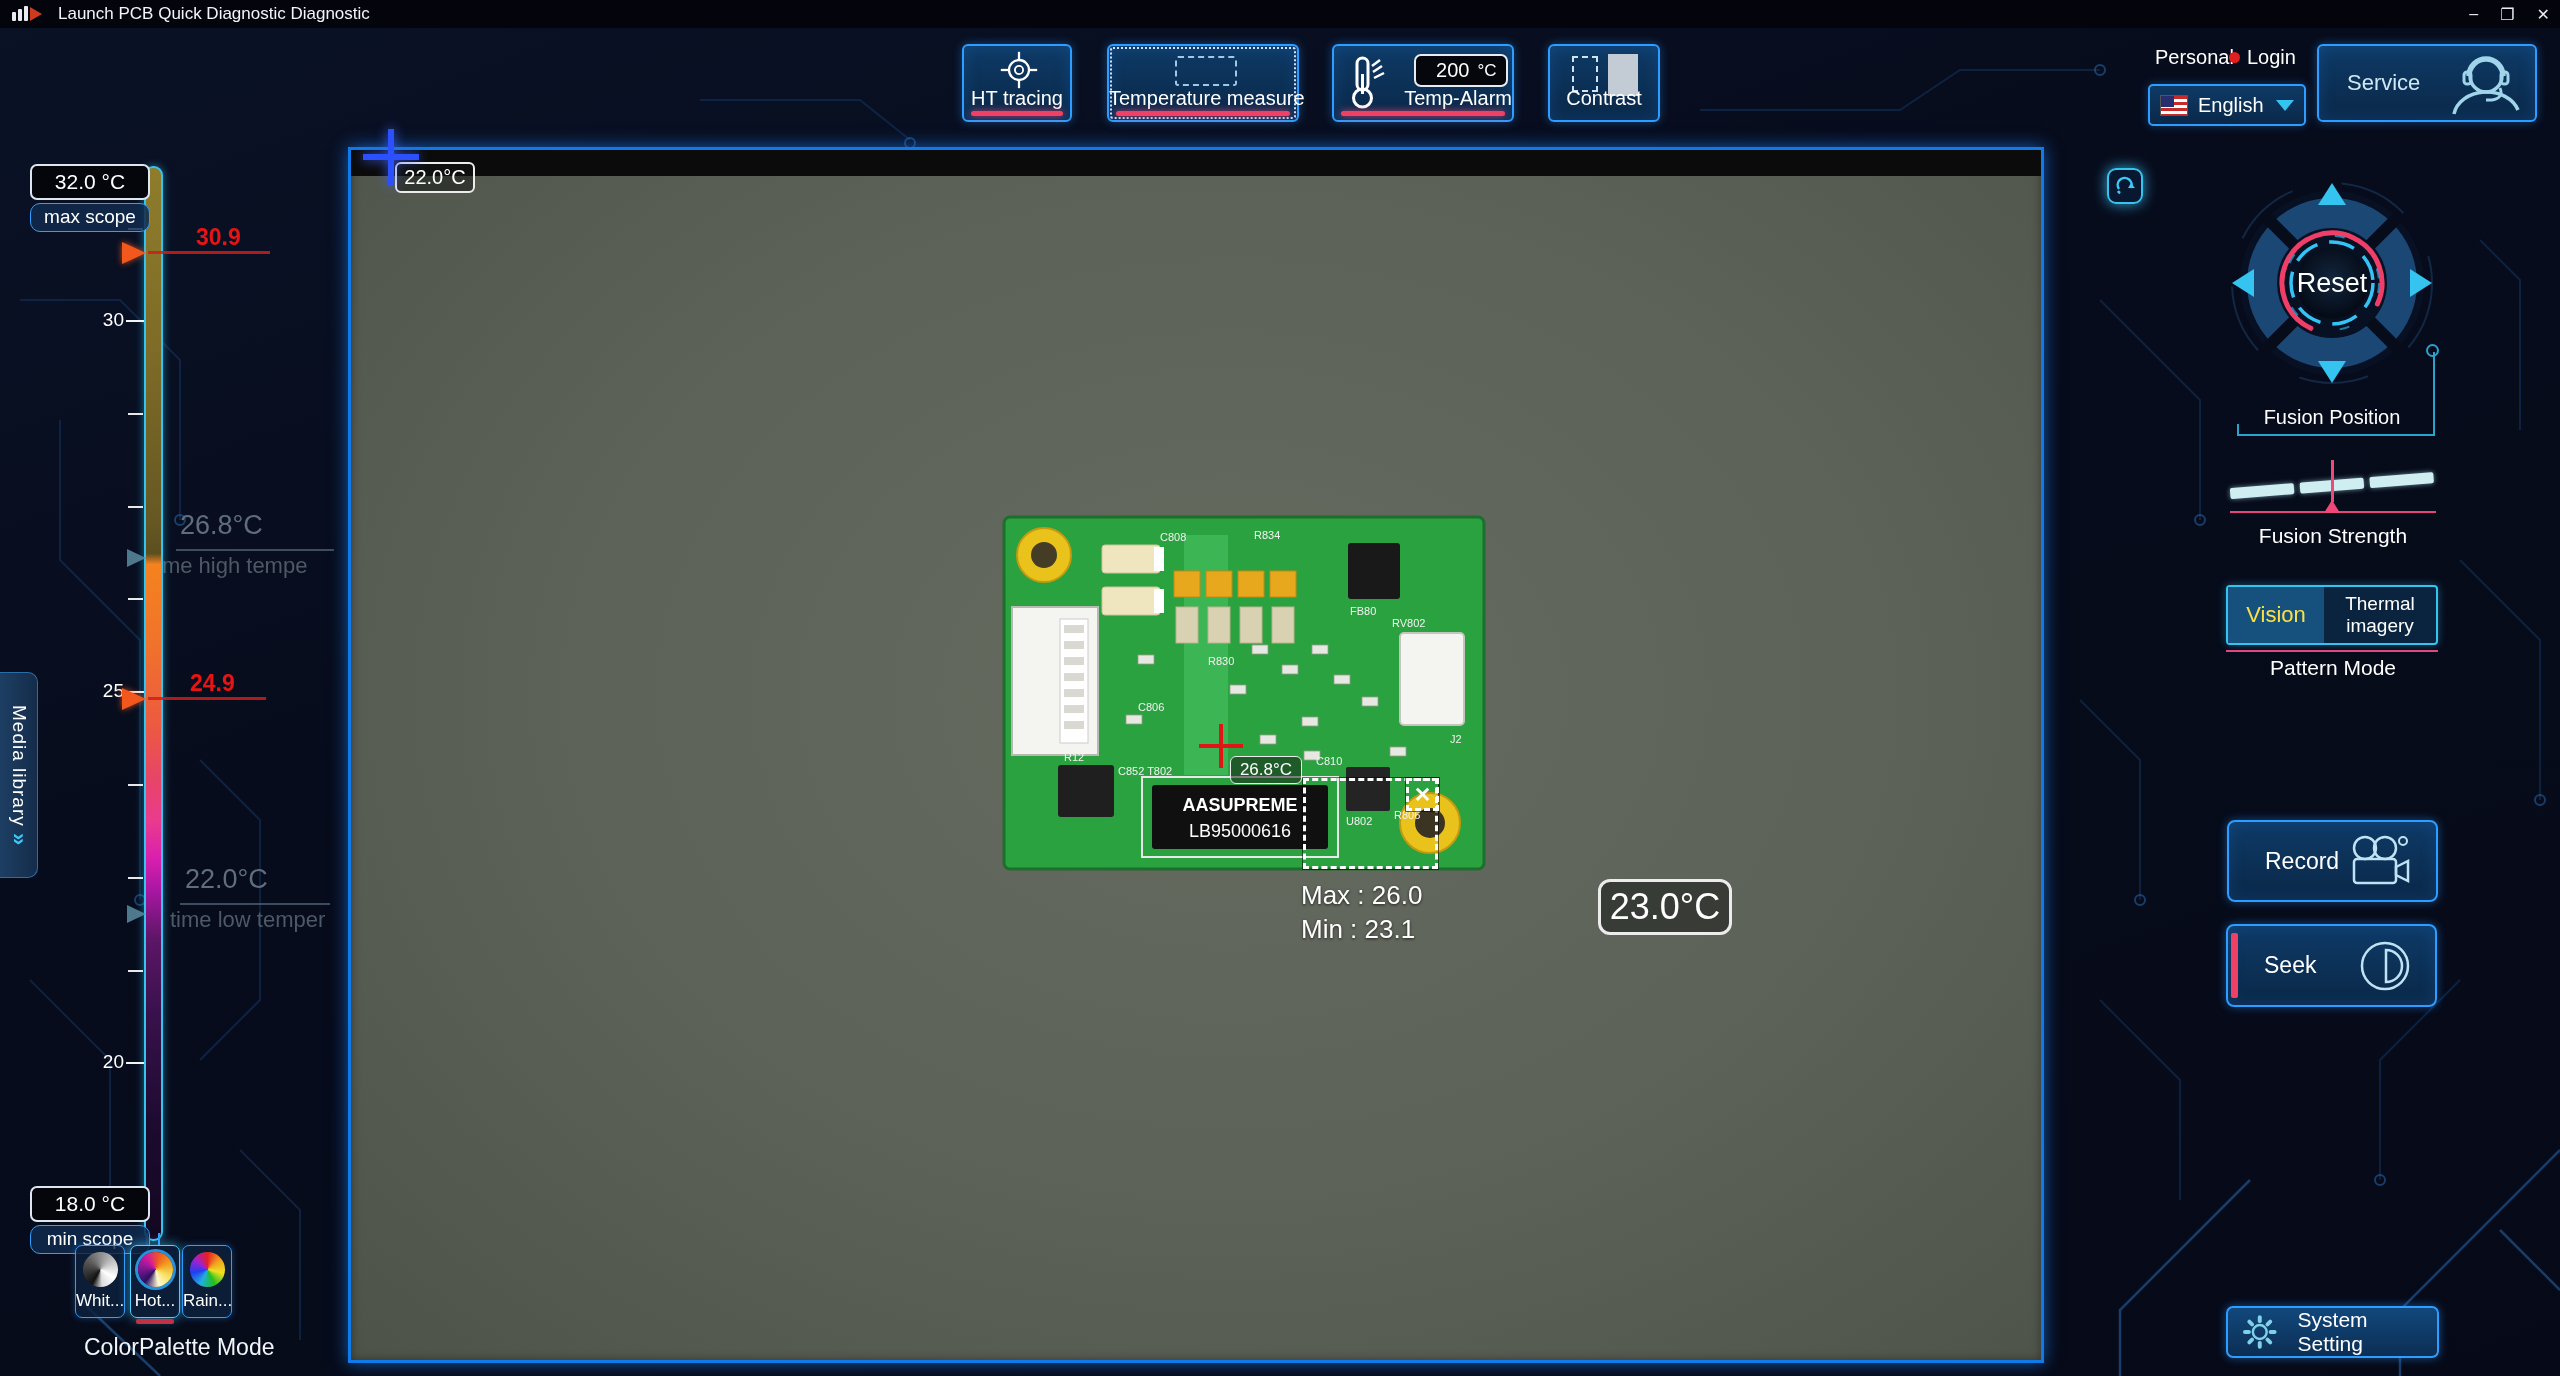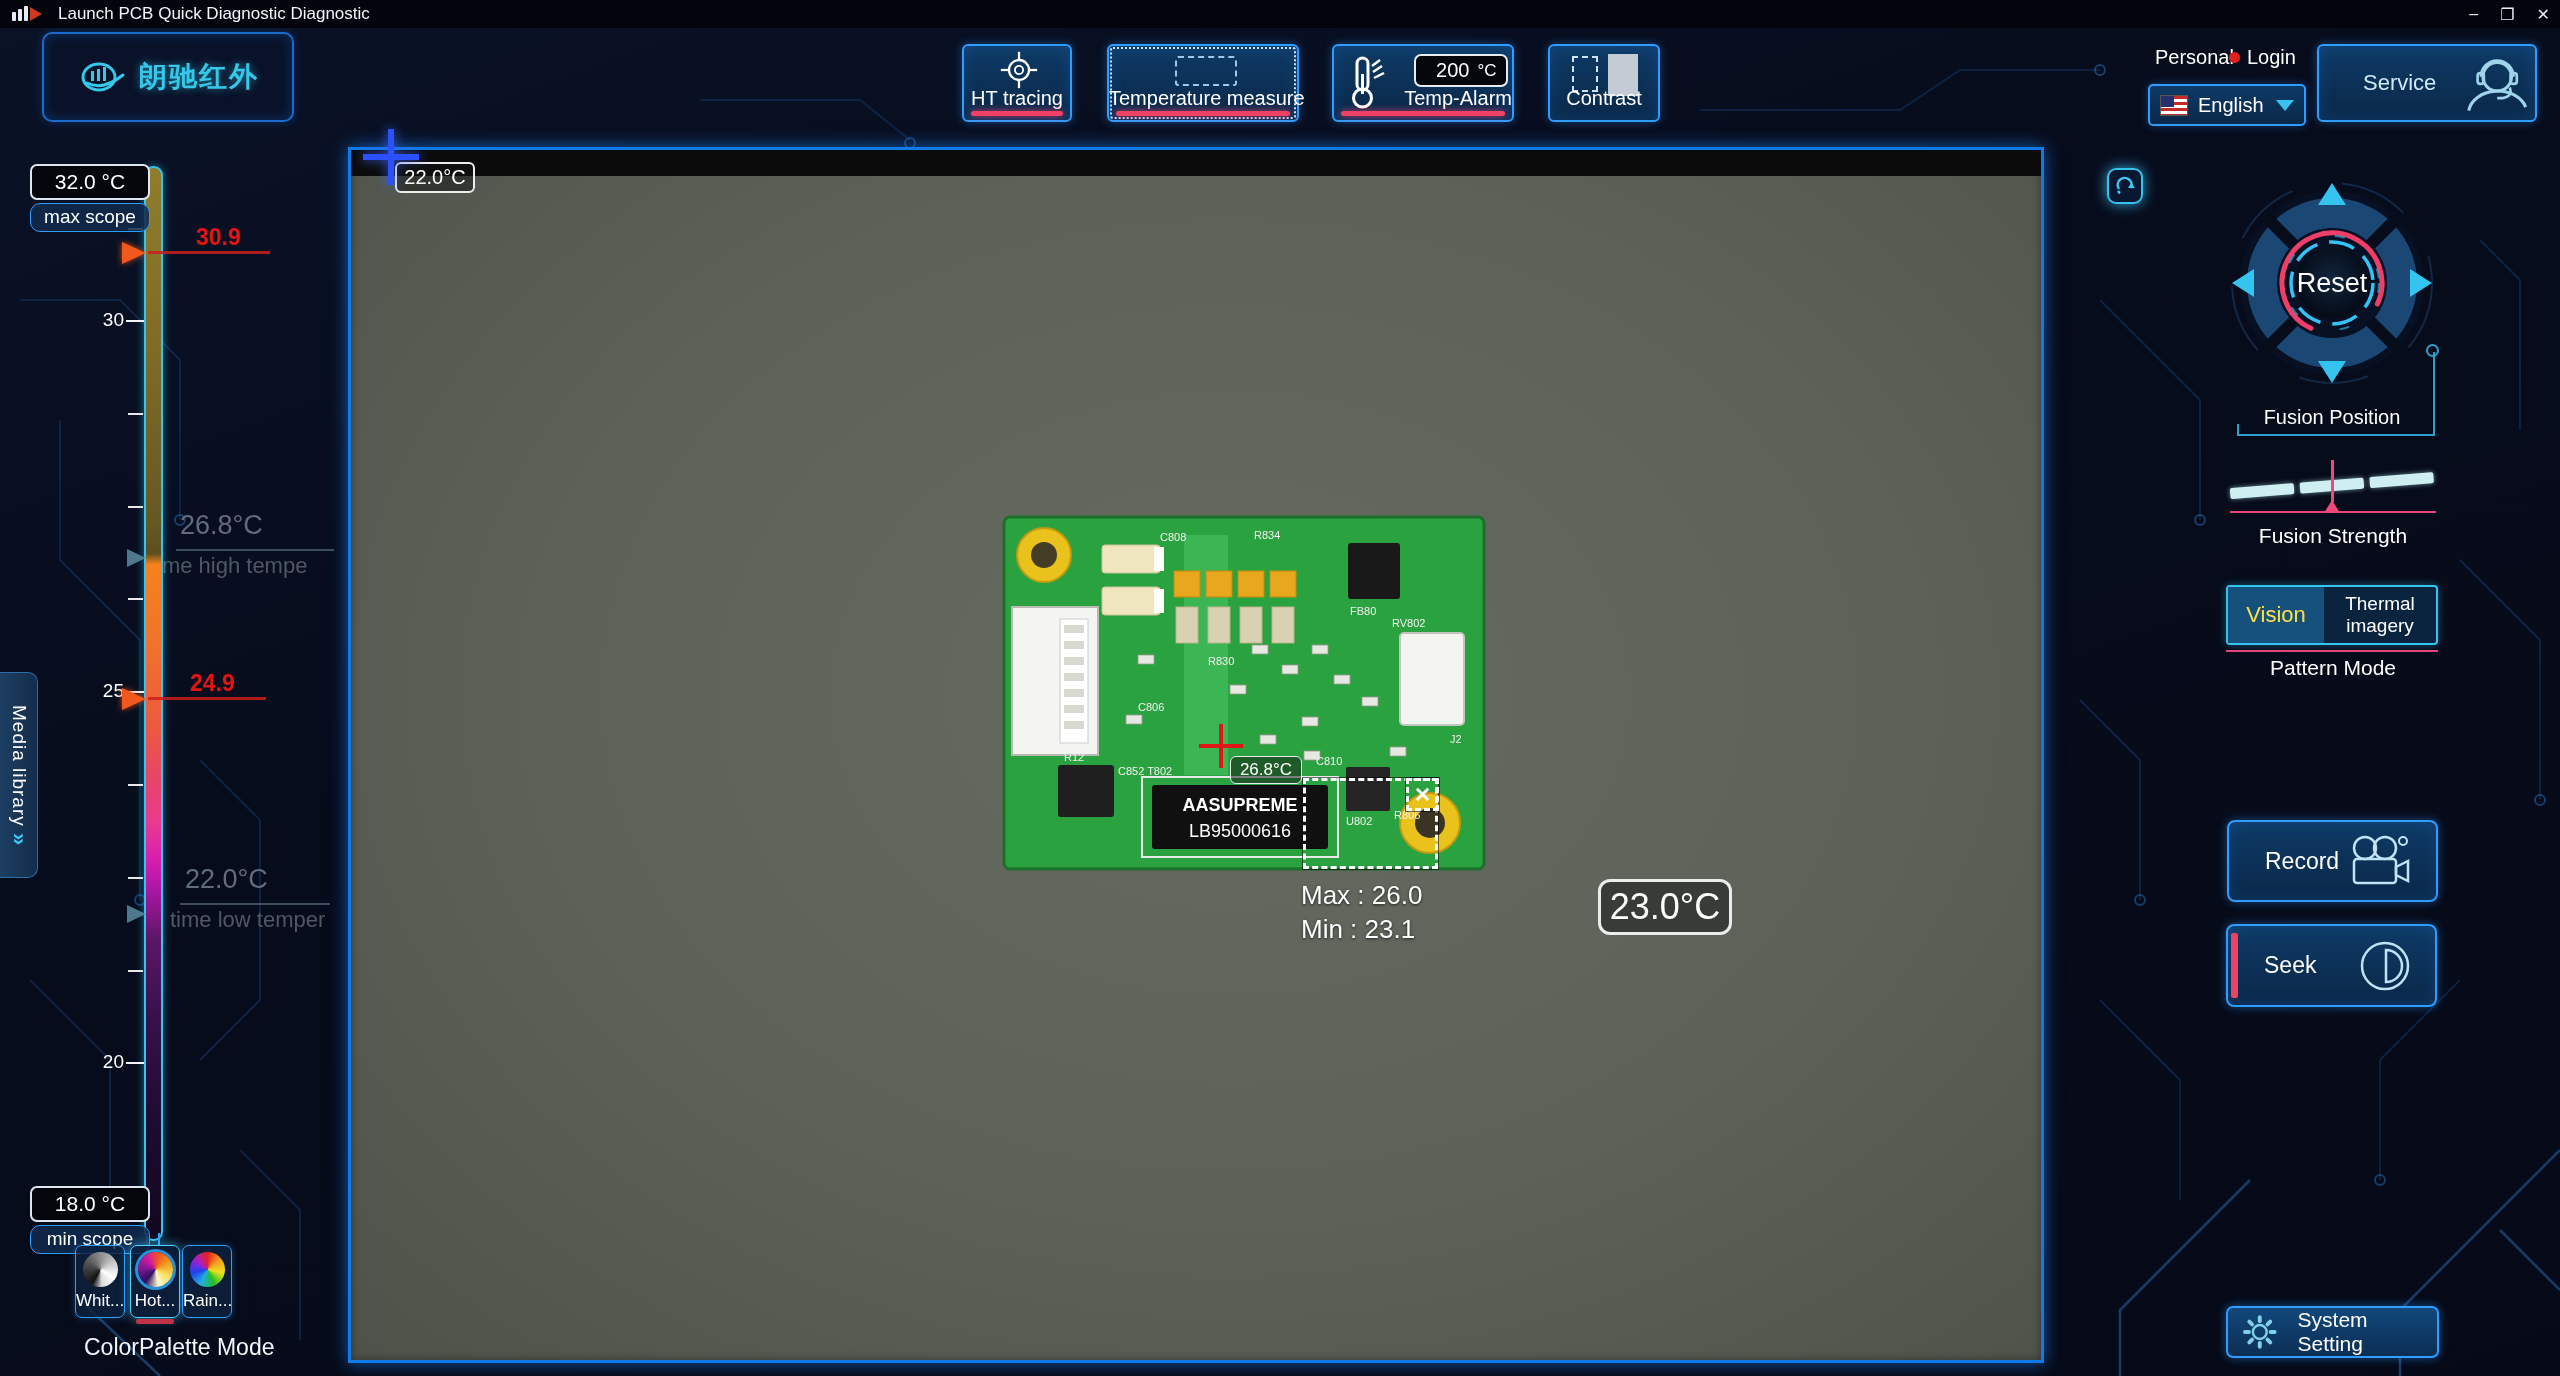--- a/index.html
+++ b/index.html
@@ -46,21 +46,21 @@
   .lang-box { position:absolute; left:2148px; top:84px; width:158px; height:42px; border:2px solid #2f9dff; border-radius:5px;
               background:linear-gradient(180deg,#0e3a66,#0a2848); display:flex; align-items:center; padding:0 10px; gap:10px; z-index:5;
               box-shadow:0 0 8px rgba(40,150,255,.35); }
   .flag { width:28px; height:21px; position:relative; overflow:hidden; border:1px solid #555;
           background:repeating-linear-gradient(180deg,#c52b28 0 3px,#ffffff 3px 6px); }
   .flag::after { content:""; position:absolute; left:0; top:0; width:13px; height:11px; background:#26306e; }
   .lang-txt { font-size:20px; color:#fff; flex:1; }
   .dd-tri { width:0; height:0; border-left:9px solid transparent; border-right:9px solid transparent; border-top:11px solid #35c3f0; }
   .service-btn { position:absolute; left:2317px; top:44px; width:220px; height:78px; border:2px solid #2f9dff; border-radius:6px;
                  background:linear-gradient(180deg,#0e3a66,#0a2848); display:flex; align-items:center; z-index:5;
-                 box-shadow:0 0 10px rgba(40,150,255,.4), inset 0 0 16px rgba(30,120,220,.25);padding-left:16px; }
+                 box-shadow:0 0 10px rgba(40,150,255,.4), inset 0 0 16px rgba(30,120,220,.25); }
   .service-btn .txt { font-size:22px; color:#cfe8f5; margin-left:28px; }
 
   
   .scope-box { position:absolute; left:30px; width:120px; z-index:6; }
   .scope-box input { width:100%; height:36px; background:#04060c; border:2px solid #dde6ee; border-radius:7px;
                      color:#fff; font-size:21px; text-align:center; font-family:"Liberation Sans",sans-serif; }
   .scope-box .cap { margin-top:3px; height:29px; border:1.5px solid #2f9dff; border-radius:10px; background:rgba(16,42,78,.85);
                     color:#fff; font-size:19px; text-align:center; line-height:26px; }
   .colorbar { position:absolute; left:144px; top:166px; width:19px; height:1075px; border:2px solid #35c3f0; border-radius:9px; z-index:4;
               box-shadow:0 0 9px rgba(50,190,240,.55);
@@ -201,30 +201,20 @@
         <div class="tri"></div>
     </div>
     <div class="ttl">Launch PCB Quick Diagnostic Diagnostic</div>
     <div class="win-controls">
       <span>–</span>
       <span>❐</span>
       <span>✕</span>
     </div>
   </div>
 
-  <div class="logo-box">
-    <svg class="logo-glyph" viewBox="0 0 52 40">
-      <ellipse cx="22" cy="20" rx="16" ry="13" fill="none" stroke="#35c8e8" stroke-width="3"></ellipse>
-      <path d="M10 26 Q 26 34 46 18" fill="none" stroke="#35c8e8" stroke-width="3" stroke-linecap="round"></path>
-      <rect x="14" y="14" width="3" height="10" fill="#35c8e8"></rect>
-      <rect x="20" y="12" width="3" height="12" fill="#35c8e8"></rect>
-      <rect x="26" y="10" width="3" height="14" fill="#35c8e8"></rect>
-    </svg>
-    <div class="logo-cn">朗驰红外</div>
-  </div>
 
   <div class="tbtn" style="left:962px;width:110px;">
     <svg width="44" height="40" viewBox="0 0 44 44" style="position:absolute;left:33px;top:4px;">
       <circle cx="22" cy="22" r="11" fill="none" stroke="#fff" stroke-width="2.5"></circle>
       <circle cx="22" cy="22" r="4.5" fill="none" stroke="#fff" stroke-width="2"></circle>
       <line x1="22" y1="2" x2="22" y2="11" stroke="#fff" stroke-width="2.5"></line>
       <line x1="22" y1="33" x2="22" y2="42" stroke="#fff" stroke-width="2.5"></line>
       <line x1="2" y1="22" x2="11" y2="22" stroke="#fff" stroke-width="2.5"></line>
       <line x1="33" y1="22" x2="42" y2="22" stroke="#fff" stroke-width="2.5"></line>
     </svg>

